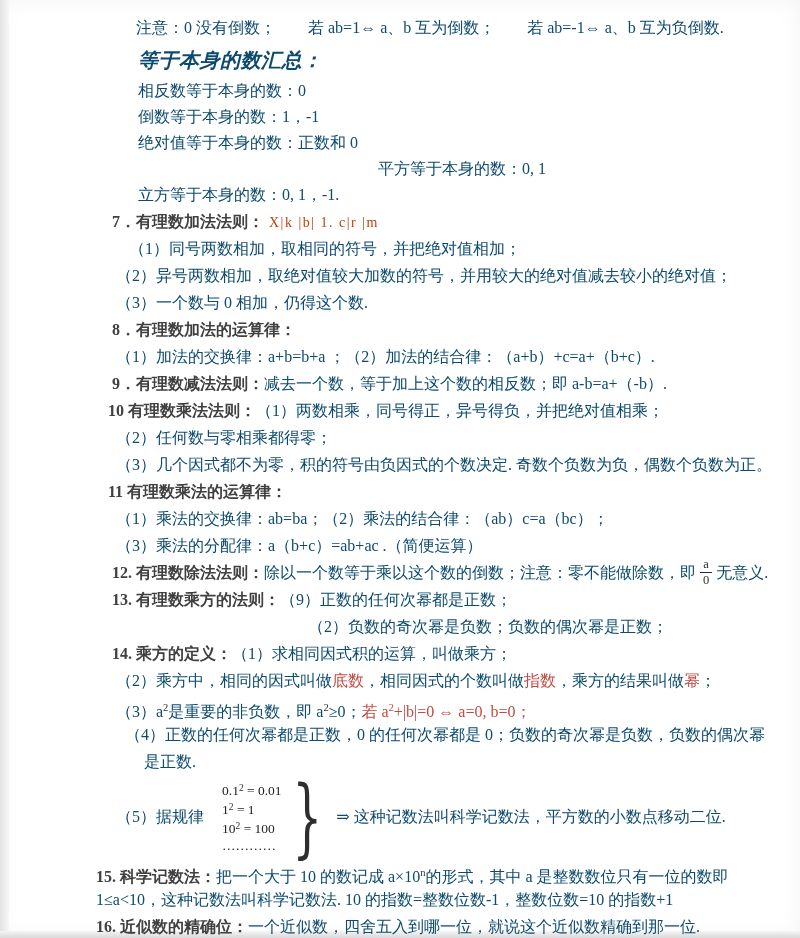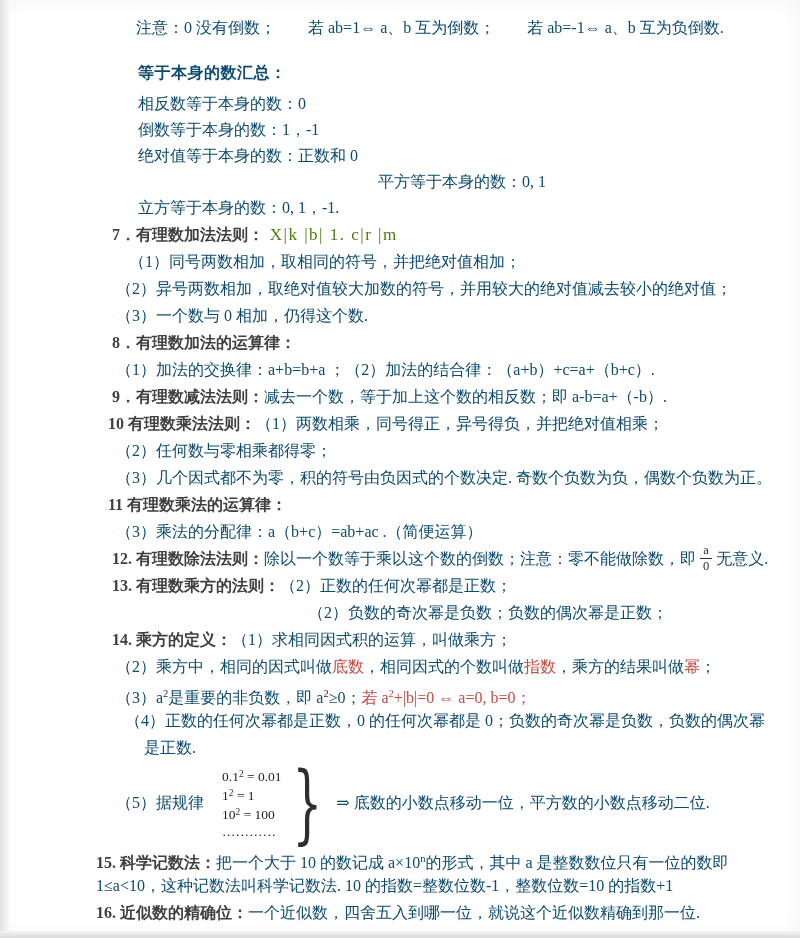--- a/index.html
+++ b/index.html
@@ -8,26 +8,26 @@
         box-shadow:inset 0 0 22px rgba(0,0,0,0.05);}
   #edge-left{position:absolute;left:0;top:0;width:9px;height:100%;
              background:linear-gradient(to right,#e3e3e3,#f7f7f7);}
   #edge-bottom{position:absolute;left:0;bottom:0;width:100%;height:7px;
                background:linear-gradient(to top,#d9d9d9,#f5f5f5);}
   #doc{position:absolute;left:0;top:0;width:800px;height:938px;
        padding:14px 12px 10px 108px;box-sizing:border-box;}
   .ln{white-space:nowrap;line-height:27px;height:27px;font-size:16px;color:#2e2e2e;}
   .ln.note{height:28px;line-height:28px;}
   .ln.red-item{height:26px;line-height:26px;color:#b5433f;}
-  .ln.red-title{height:30px;line-height:30px;font-weight:bold;font-size:16px;
-                color:#a3302c;letter-spacing:0.5px;margin-top:16px;margin-bottom:3px;}
+  .ln.red-title{height:30px;line-height:30px;font-weight:bold;font-size:20px;
+                color:#a3302c;letter-spacing:0.5px;margin-top:3px;margin-bottom:3px;font-style:italic;}
   .seg-n{color:#0c4a6e;}
   .seg-b{color:#404040;font-weight:bold;}
   .seg-r{color:#c24a44;}
-  .seg-faint{color:#4d7c0f;font-size:17px;letter-spacing:1.5px;}
+  .seg-faint{color:#c2410c;font-size:14px;letter-spacing:1.5px;}
   .seg-sup{font-size:10.5px;vertical-align:6px;color:#2e2e2e;}
   .seg-sup-r{font-size:10.5px;vertical-align:6px;color:#c24a44;}
   .frac{display:inline-block;vertical-align:middle;text-align:center;
         line-height:1;margin:0 4px;position:relative;top:-2px;}
   .frac .num{display:block;font-size:12.5px;padding:0 3px 1px 3px;}
   .frac .den{display:block;font-size:12.5px;border-top:1.2px solid #2e2e2e;
              padding:1px 3px 0 3px;}
   #rule-block{display:flex;align-items:center;height:84px;font-size:16px;color:#2e2e2e;}
   #rule-block .rb-label{margin-right:18px;}
   #rule-block .rb-stack{display:flex;flex-direction:column;justify-content:space-between;}
@@ -57,37 +57,38 @@
       <div class="ln" style="margin-left: 21px;"><span class="seg-n">（1）同号两数相加，取相同的符号，并把绝对值相加；</span></div>
       <div class="ln" style="margin-left: 8px;"><span class="seg-n">（2）异号两数相加，取绝对值较大加数的符号，并用较大的绝对值减去较小的绝对值；</span></div>
       <div class="ln" style="margin-left: 8px;"><span class="seg-n">（3）一个数与 0 相加，仍得这个数.</span></div>
       <div class="ln" style="margin-left: 4px;"><span class="seg-b">8．有理数加法的运算律：</span></div>
       <div class="ln" style="margin-left: 8px;"><span class="seg-n">（1）加法的交换律：a+b=b+a ；（2）加法的结合律：（a+b）+c=a+（b+c）.</span></div>
       <div class="ln" style="margin-left: 4px;"><span class="seg-b">9．有理数减法法则：</span><span class="seg-n">减去一个数，等于加上这个数的相反数；即 a-b=a+（-b）.</span></div>
       <div class="ln"><span class="seg-b">10 有理数乘法法则：</span><span class="seg-n">（1）两数相乘，同号得正，异号得负，并把绝对值相乘；</span></div>
       <div class="ln" style="margin-left: 8px;"><span class="seg-n">（2）任何数与零相乘都得零；</span></div>
       <div class="ln" style="margin-left: 8px;"><span class="seg-n">（3）几个因式都不为零，积的符号由负因式的个数决定. 奇数个负数为负，偶数个负数为正。</span></div>
       <div class="ln"><span class="seg-b">11 有理数乘法的运算律：</span></div>
+      <div class="ln" style="margin-left: 8px;"><span class="seg-n">（1）乘法的交换律：ab=ba；（2）乘法的结合律：（ab）c=a（bc）；</span></div>
       <div class="ln" style="margin-left: 8px;"><span class="seg-n">（3）乘法的分配律：a（b+c）=ab+ac .（简便运算）</span></div>
       <div class="ln" style="margin-left: 4px;"><span class="seg-b">12. 有理数除法法则：</span><span class="seg-n">除以一个数等于乘以这个数的倒数；注意：零不能做除数，即</span><span class="frac"><span class="num">a</span><span class="den">0</span></span><span class="seg-n">无意义.</span></div>
-      <div class="ln" style="margin-left: 4px;"><span class="seg-b">13. 有理数乘方的法则：</span><span class="seg-n">（2）正数的任何次幂都是正数；</span></div>
+      <div class="ln" style="margin-left: 4px;"><span class="seg-b">13. 有理数乘方的法则：</span><span class="seg-n">（9）正数的任何次幂都是正数；</span></div>
       <div class="ln" style="margin-left: 200px;"><span class="seg-n">（2）负数的奇次幂是负数；负数的偶次幂是正数；</span></div>
       <div class="ln" style="margin-left: 4px;"><span class="seg-b">14. 乘方的定义：</span><span class="seg-n">（1）求相同因式积的运算，叫做乘方；</span></div>
       <div class="ln" style="margin-left: 8px;"><span class="seg-n">（2）乘方中，相同的因式叫做</span><span class="seg-r">底数</span><span class="seg-n">，相同因式的个数叫做</span><span class="seg-r">指数</span><span class="seg-n">，乘方的结果叫做</span><span class="seg-r">幂</span><span class="seg-n">；</span></div>
       <div class="ln" style="margin-left: 8px;"><span class="seg-n">（3）a</span><span class="seg-sup">2</span><span class="seg-n">是重要的非负数，即 a</span><span class="seg-sup">2</span><span class="seg-n">≥0；</span><span class="seg-r">若 a</span><span class="seg-sup-r">2</span><span class="seg-r">+|b|=0 ⇔ a=0, b=0；</span></div>
       <div class="ln" style="margin-left: 17px;"><span class="seg-n">（4）正数的任何次幂都是正数，0 的任何次幂都是 0；负数的奇次幂是负数，负数的偶次幂</span></div>
       <div class="ln" style="margin-left: 36px;"><span class="seg-n">是正数.</span></div>
       <div id="rule-block" style="margin-left: 8px;">
         <span class="rb-label seg-n">（5）据规律</span>
         <div class="rb-stack">
           <div class="rb-eq"><span>0.1</span><span class="seg-sup">2</span><span> = 0.01</span></div>
           <div class="rb-eq"><span>1</span><span class="seg-sup">2</span><span> = 1</span></div>
           <div class="rb-eq"><span>10</span><span class="seg-sup">2</span><span> = 100</span></div>
           <div class="rb-eq"><span>…………</span><span></span></div>
         </div>
         <span class="rb-brace">}</span>
-        <span class="rb-concl seg-n">⇒ 底数的小数点移动一位，平方数的小数点移动二位.</span>
+        <span class="rb-concl seg-n">⇒ 这种记数法叫科学记数法，平方数的小数点移动二位.</span>
       </div>
       <div class="ln" style="margin-left: -12px;"><span class="seg-b">15. 科学记数法：</span><span class="seg-n">把一个大于 10 的数记成 a×10</span><span class="seg-sup">n</span><span class="seg-n">的形式，其中 a 是整数数位只有一位的数即</span></div>
       <div class="ln" style="margin-left: -12px;"><span class="seg-n">1≤a&lt;10，这种记数法叫科学记数法. 10 的指数=整数位数-1，整数位数=10 的指数+1</span></div>
       <div class="ln" style="margin-left: -12px;"><span class="seg-b">16. 近似数的精确位：</span><span class="seg-n">一个近似数，四舍五入到哪一位，就说这个近似数精确到那一位.</span></div>
     </div>
 </div>
 
 </body></html>

